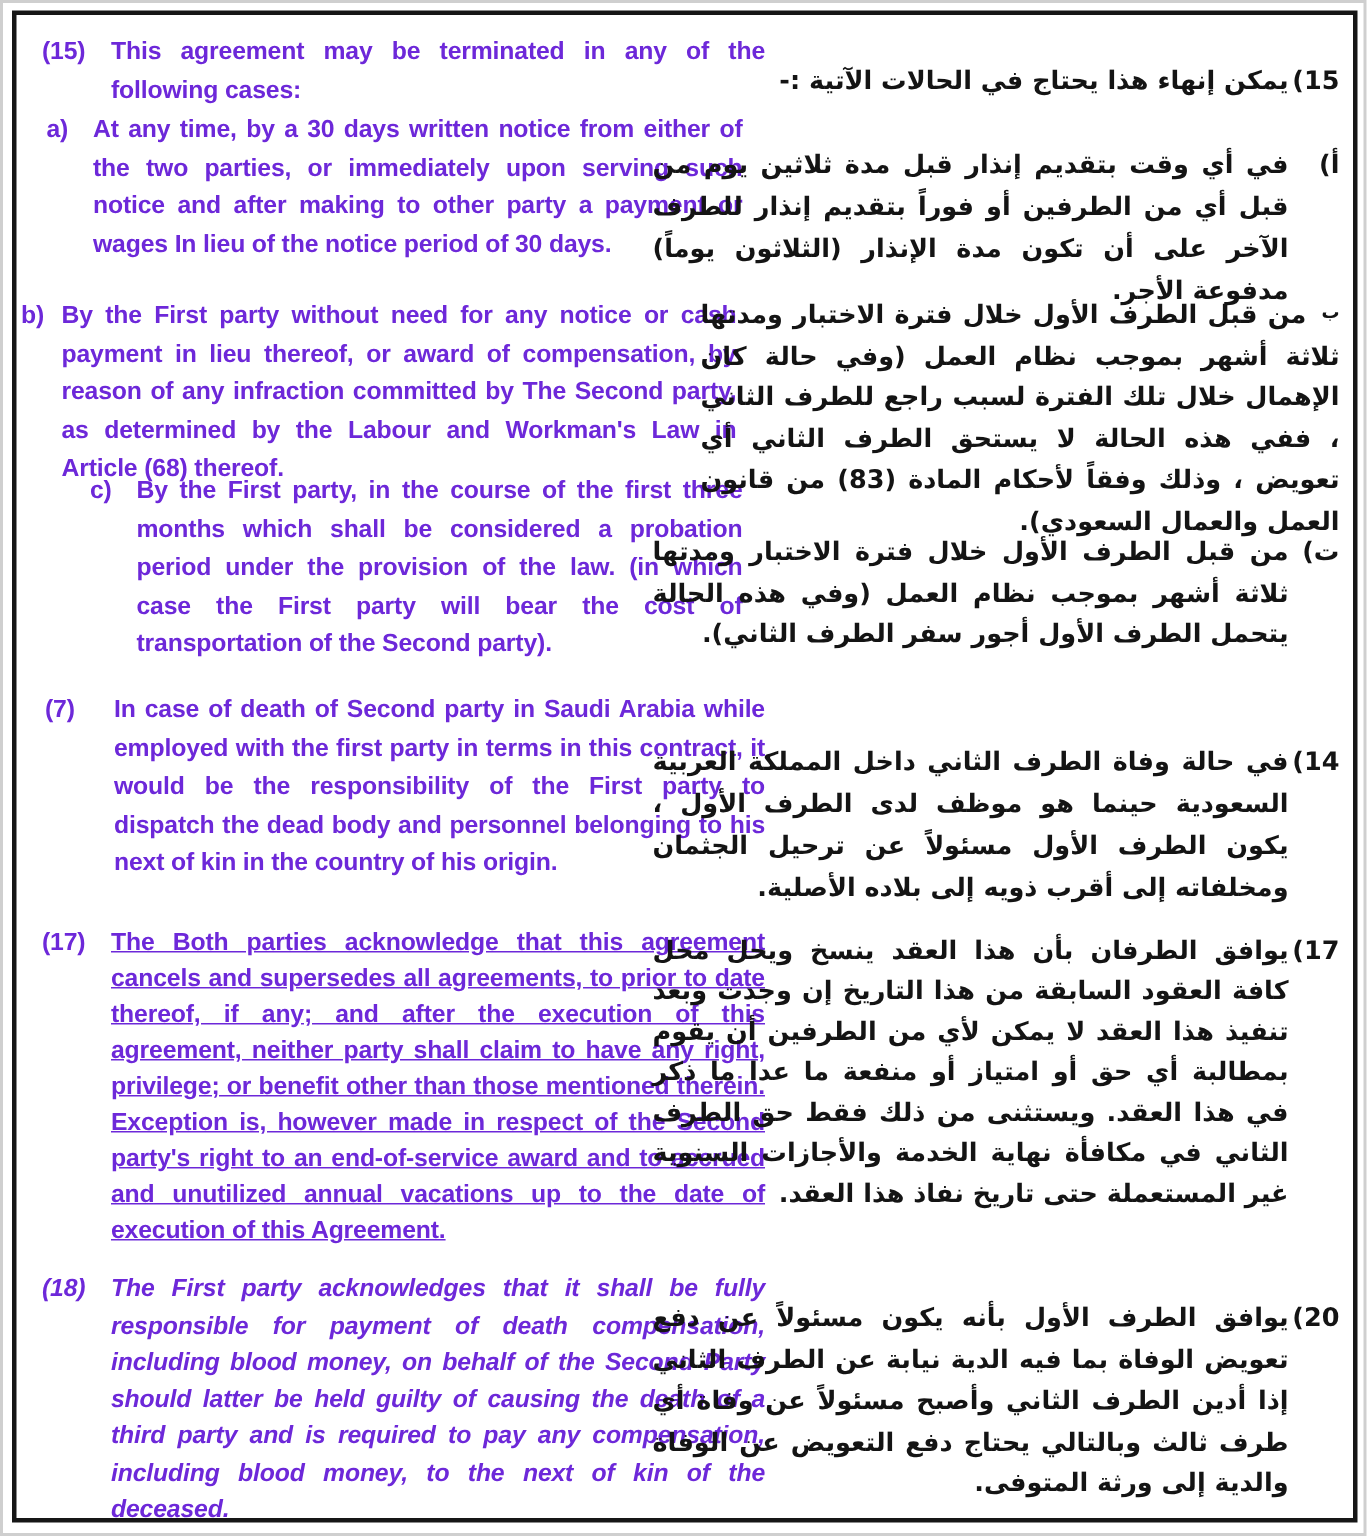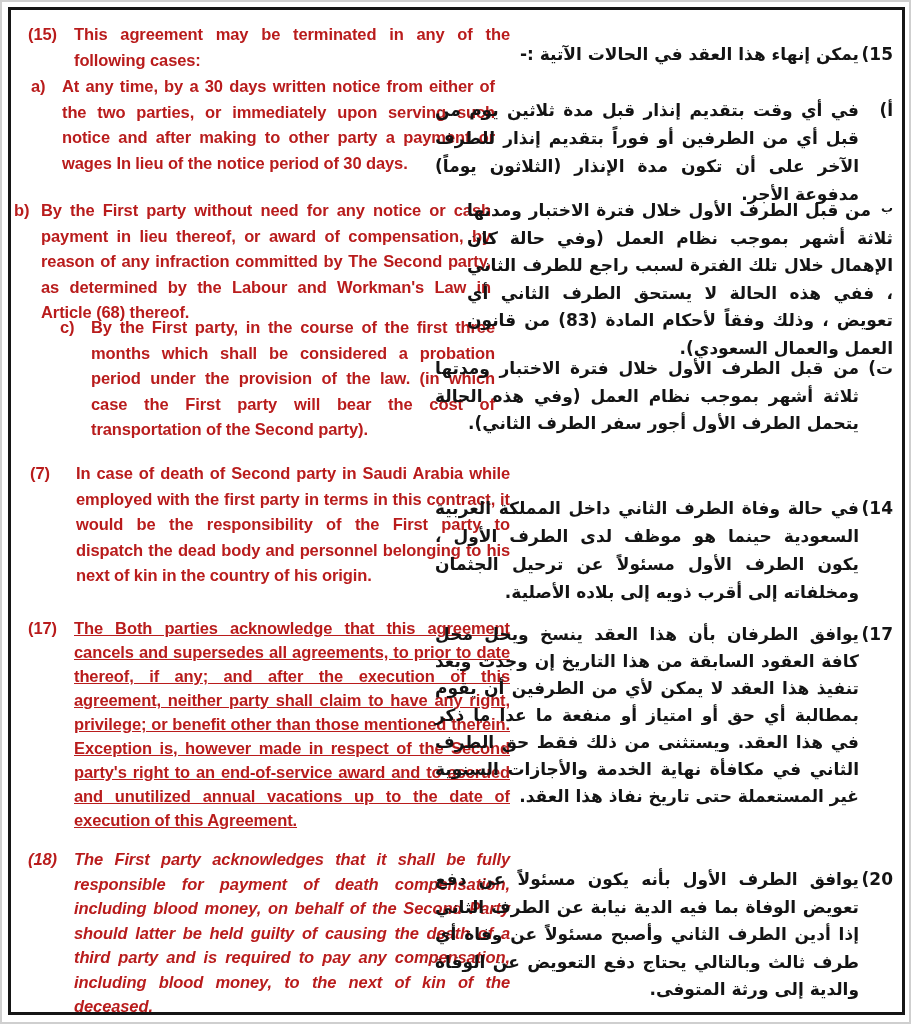--- a/index.html
+++ b/index.html
@@ -10,21 +10,21 @@
   }
   .page-edge {
     position:absolute; inset:0; border:2px solid #cfcfcf; pointer-events:none;
   }
   .page-frame {
     position:absolute; left:8px; top:7px; right:6px; bottom:9px;
     border:3px solid #161616;
   }
   
   .en {
-    position:absolute; color:#b91c1c; font-weight:bold;
+    position:absolute; color:#6d28d9; font-weight:bold;
     font-size:16.5px; line-height:25.5px;
     text-align:justify; letter-spacing:-0.1px;
   }
   .en .mk { display:inline-block; text-indent:0; font-weight:bold; }
   .en.i46 { padding-left:46px; text-indent:-46px; } .en.i46 .mk { width:46px; }
   .en.i31 { padding-left:31px; text-indent:-31px; } .en.i31 .mk { width:31px; }
   .en.i27 { padding-left:27px; text-indent:-27px; } .en.i27 .mk { width:27px; }
   
   .ar {
     position:absolute; color:#141414; direction:rtl; font-weight:bold;
@@ -55,21 +55,21 @@
 <div class="en i27" style="left:14px;top:198px;width:450px"><span class="mk">b)</span><span>By the First party without need for any notice or cash payment in lieu thereof, or award of compensation, by reason of any infraction committed by The Second party, as determined by the Labour and Workman's Law in Article (68) thereof.</span></div>
 
 <div class="en i31" style="left:60px;top:315px;width:404px"><span class="mk">c)</span><span>By the First party, in the course of the first three months which shall be considered a probation period under the provision of the law. (in which case the First party will bear the cost of transportation of the Second party).</span></div>
 
 <div class="en i46" style="left:30px;top:461px;width:434px"><span class="mk">(7)</span><span>In case of death of Second party in Saudi Arabia while employed with the first party in terms in this contract, it would be the responsibility of the First party to dispatch the dead body and personnel belonging to his next of kin in the country of his origin.</span></div>
 
 <div class="en i46 lh24" style="left:28px;top:616px;width:436px"><span class="mk">(17)</span><span>The Both parties acknowledge that this agreement cancels and supersedes all agreements, to prior to date thereof, if any; and after the execution of this agreement, neither party shall claim to have any right, privilege; or benefit other than those mentioned therein. Exception is, however made in respect of the Second party's right to an end-of-service award and to accrued and unutilized annual vacations up to the date of execution of this Agreement.</span></div>
 
 <div class="en i46 lh245" style="left:28px;top:847px;width:436px"><span class="mk">(18)</span><span>The First party acknowledges that it shall be fully responsible for payment of death compensation, including blood money, on behalf of the Second Party should latter be held guilty of causing the death of a third party and is required to pay any compensation, including blood money, to the next of kin of the deceased.</span></div>
 
-<div class="ar i34" style="right:18px;top:16px;width:424px"><span class="mk">15)</span><span>يمكن إنهاء هذا العقد في الحالات الآتية :-</span></div>
+<div class="ar i34" style="right:18px;top:16px;width:424px"><span class="mk">15)</span><span>يمكن إنهاء هذا يحتاج في الحالات الآتية :-</span></div>
 
 <div class="ar i34" style="right:18px;top:72px;width:424px"><span class="mk">أ)</span><span>في أي وقت بتقديم إنذار قبل مدة ثلاثين يوم من قبل أي من الطرفين أو فوراً بتقديم إنذار للطرف الآخر على أن تكون مدة الإنذار (الثلاثون يوماً) مدفوعة الأجر.</span></div>
 
 <div class="ar lh275" style="right:18px;top:197px;width:426px"><span class="fmk">ب</span><span>من قبل الطرف الأول خلال فترة الاختبار ومدتها ثلاثة أشهر بموجب نظام العمل (وفي حالة كان الإهمال خلال تلك الفترة لسبب راجع للطرف الثاني ، ففي هذه الحالة لا يستحق الطرف الثاني أي تعويض ، وذلك وفقاً لأحكام المادة (83) من قانون العمل والعمال السعودي).</span></div>
 
 <div class="ar i34 lh275" style="right:18px;top:331px;width:424px"><span class="mk">ت)</span><span>من قبل الطرف الأول خلال فترة الاختبار ومدتها ثلاثة أشهر بموجب نظام العمل (وفي هذه الحالة يتحمل الطرف الأول أجور سفر الطرف الثاني).</span></div>
 
 <div class="ar i34" style="right:18px;top:470px;width:424px"><span class="mk">14)</span><span>في حالة وفاة الطرف الثاني داخل المملكة العربية السعودية حينما هو موظف لدى الطرف الأول ، يكون الطرف الأول مسئولاً عن ترحيل الجثمان ومخلفاته إلى أقرب ذويه إلى بلاده الأصلية.</span></div>
 
 <div class="ar i34 lh27" style="right:18px;top:597px;width:424px"><span class="mk">17)</span><span>يوافق الطرفان بأن هذا العقد ينسخ ويحل محل كافة العقود السابقة من هذا التاريخ إن وجدت وبعد تنفيذ هذا العقد لا يمكن لأي من الطرفين أن يقوم بمطالبة أي حق أو امتياز أو منفعة ما عدا ما ذكر في هذا العقد. ويستثنى من ذلك فقط حق الطرف الثاني في مكافأة نهاية الخدمة والأجازات السنوية غير المستعملة حتى تاريخ نفاذ هذا العقد.</span></div>

